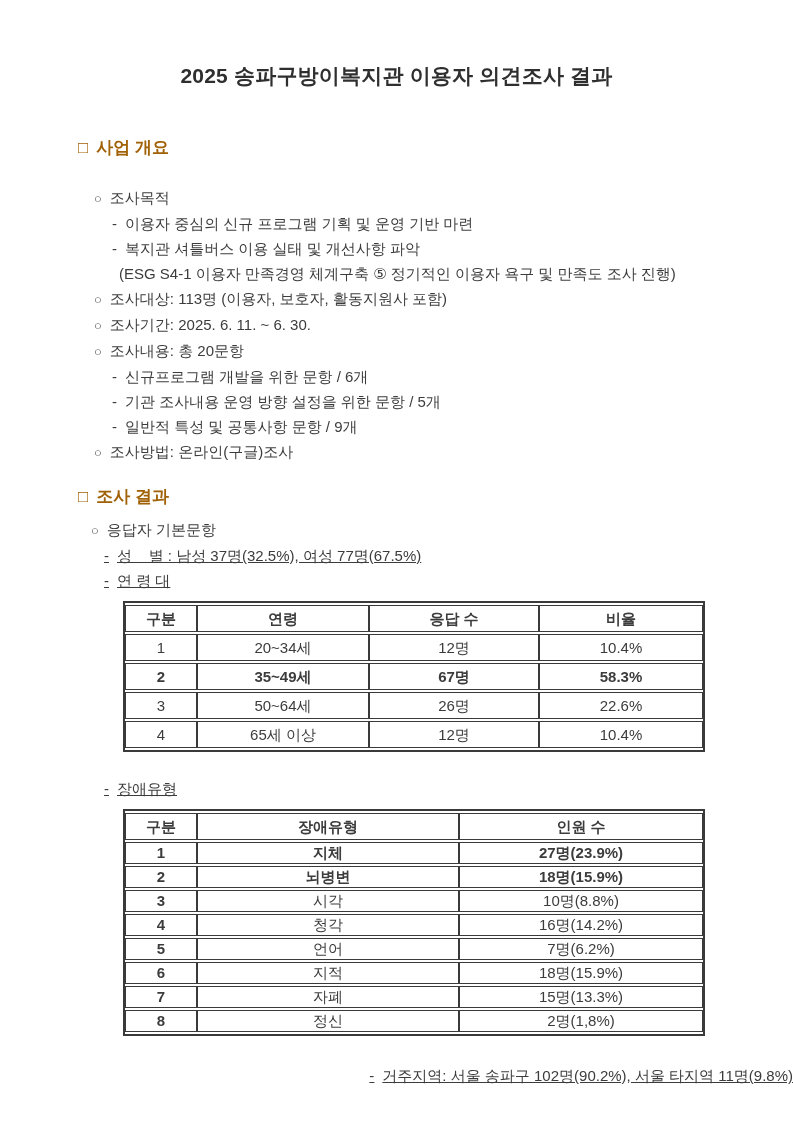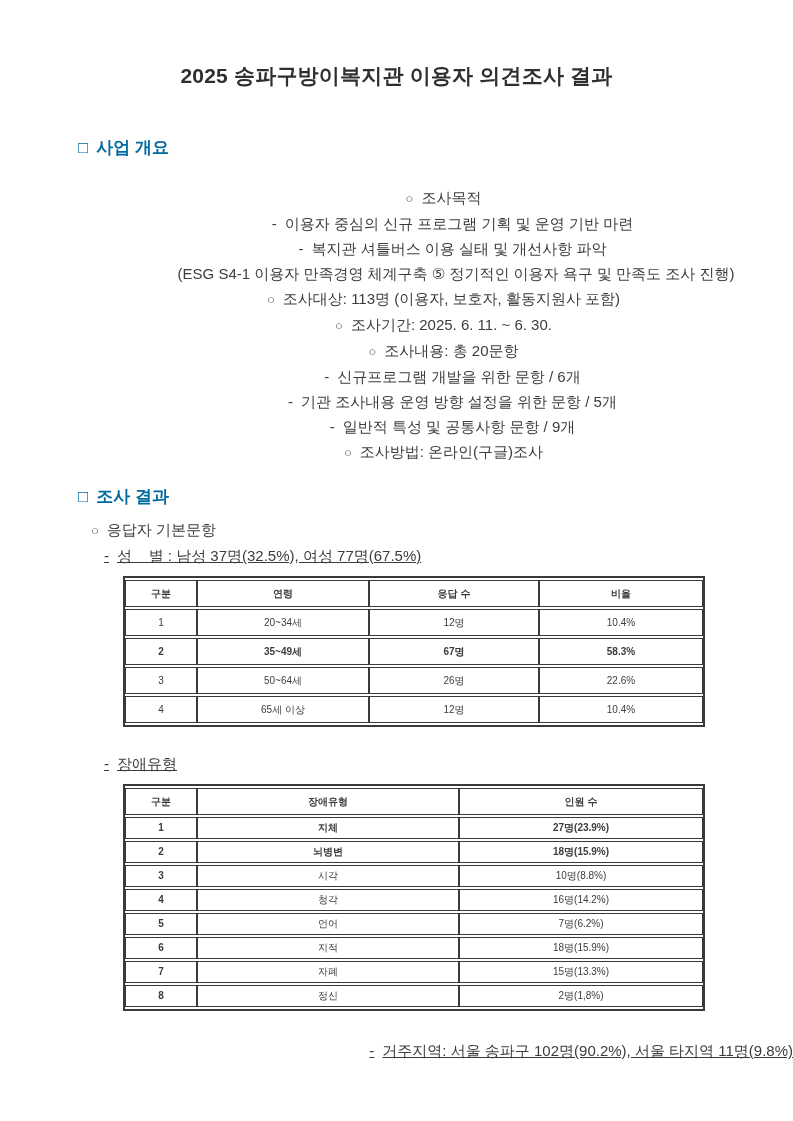--- a/index.html
+++ b/index.html
@@ -16,26 +16,26 @@
     margin: 0; padding-top: 62px;
     text-align: center;
     font-size: 21px; font-weight: bold;
     color: #2f2f2f; letter-spacing: 0.2px;
     white-space: pre-wrap;
   }
 
   .sec-heading {
     margin: 0; padding-left: 78px;
     font-size: 17px; font-weight: bold;
-    color: #0369a1; white-space: pre-wrap;
+    color: #a16207; white-space: pre-wrap;
   }
   .overview-heading { margin-top: 46px; }
   .results-heading  { margin-top: 20px; }
 
-  .doc-list { margin-top: 26px; text-align: center; }
+  .doc-list { margin-top: 26px; }
   .results-lines { margin-top: 9px; }
 
   .doc-line {
     font-size: 15px; line-height: 25px;
     white-space: pre-wrap; color: #3c3c3c;
   }
   .lv1 { padding-left: 94px; }
   .lv2 { padding-left: 112px; }
   .lv3 { padding-left: 119px; }
   .rlv1 { padding-left: 91px; }
@@ -47,21 +47,21 @@
     border-collapse: separate;
     border-spacing: 0 2px;
     table-layout: fixed;
     margin-left: 123px;
     border: 2px solid #3a3a3a;
     background: #ffffff;
   }
   .doc-table th, .doc-table td {
     border: 1px solid #3a3a3a;
     text-align: center;
-    font-size: 10px;
+    font-size: 15px;
     color: #3c3c3c;
     overflow: hidden;
   }
   .doc-table th { font-weight: bold; padding: 3px 4px; line-height: 19px; }
   .tbl-age td { padding: 3px 4px; line-height: 19px; }
   .tbl-disability td { padding: 1px 4px; line-height: 18px; }
   .tbl-age { margin-top: 8px; }
   .tbl-disability { margin-top: 8px; }
   .bold-row td { font-weight: bold; }
   .tbl-disability td:first-child { font-weight: bold; }
@@ -90,20 +90,21 @@
     <div class="doc-line lv2"><span class="bullet">-</span><span>기관 조사내용 운영 방향 설정을 위한 문항 / 5개</span></div>
     <div class="doc-line lv2"><span class="bullet">-</span><span>일반적 특성 및 공통사항 문항 / 9개</span></div>
     <div class="doc-line lv1"><span class="bullet circle">○</span><span>조사방법: 온라인(구글)조사</span></div>
   </div>
 
   <h2 class="sec-heading results-heading"><span class="bullet">□</span><span>조사 결과</span></h2>
 
   <div class="results-lines">
     <div class="doc-line rlv1"><span class="bullet circle">○</span><span>응답자 기본문항</span></div>
     <div class="doc-line rlv2"><span class="bullet">-</span><span>성    별 : 남성 37명(32.5%), 여성 77명(67.5%)</span></div>
+    <div class="doc-line rlv2"><span class="bullet">-</span><span>연 령 대</span></div>
   </div>
 
   <table class="doc-table tbl-age">
     <colgroup>
         <col style="width:72px">
         <col style="width:172px">
         <col style="width:170px">
         <col style="width:164px">
       </colgroup>
     <thead>

